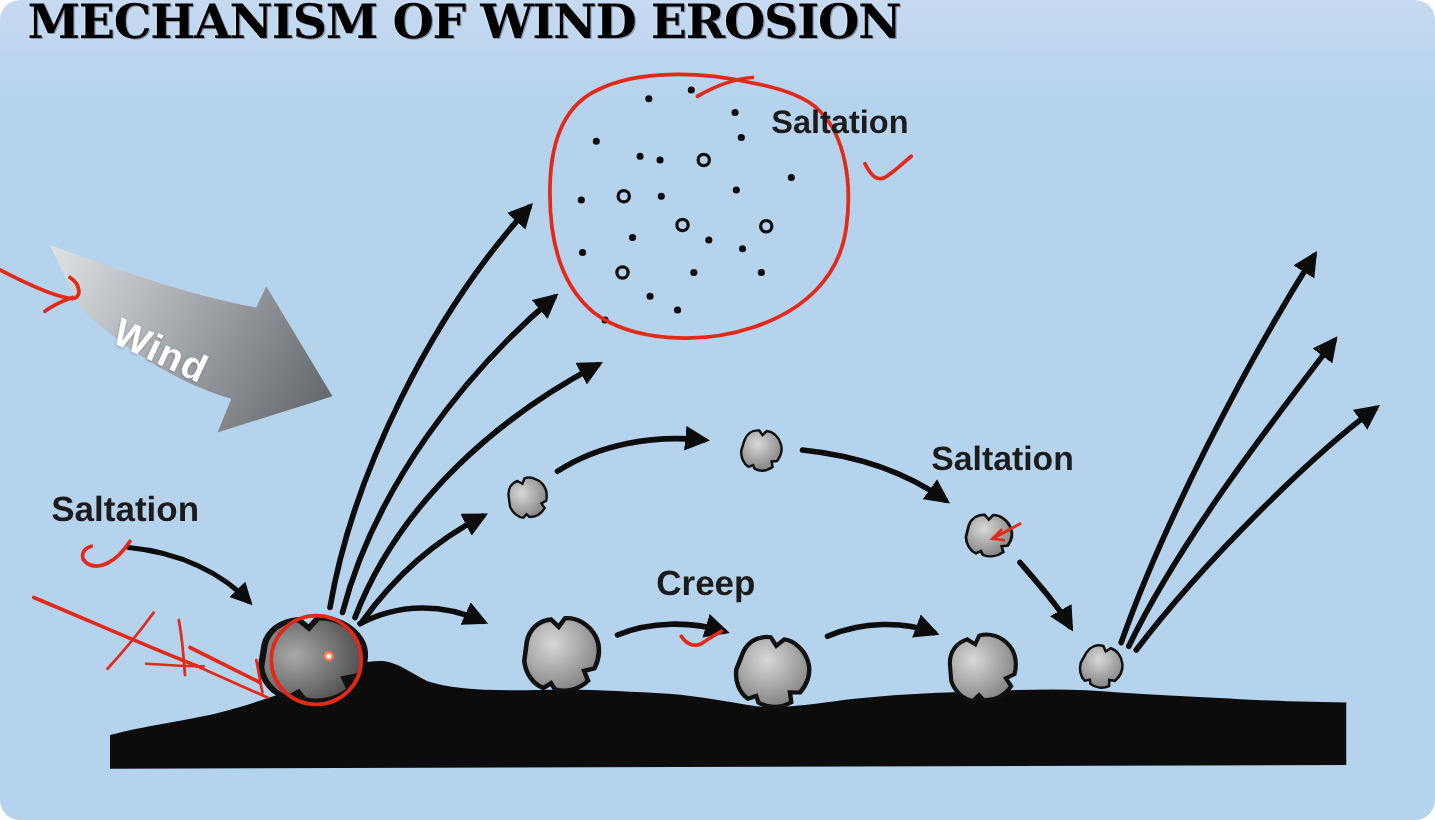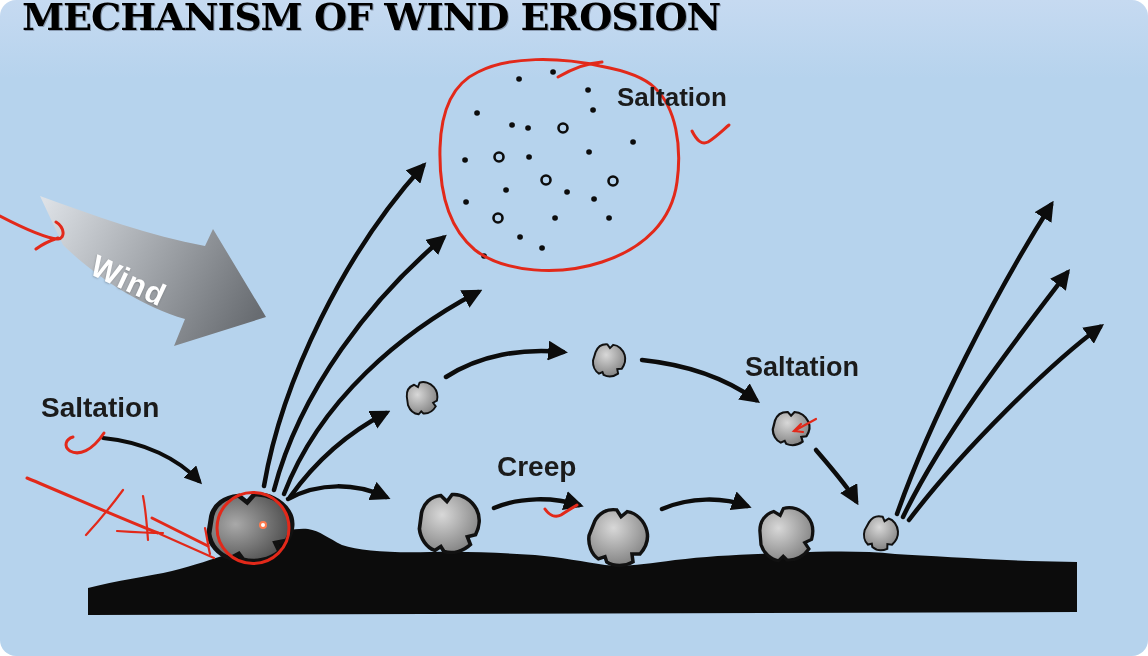--- a/index.html
+++ b/index.html
@@ -25,21 +25,21 @@
     letter-spacing:-1px;color:var(--title-color);
     text-shadow:1px 1px 0 rgba(90,100,120,.55), -1px 0 0 rgba(255,255,255,.25);
     white-space:nowrap;
   }
   .label{
     position:absolute;color:var(--label-color);font-weight:bold;white-space:nowrap;
   }
   .label-suspension{left:617px;top:82px;font-size:26px;}
   .label-saltation-left{left:41px;top:392px;font-size:28px;}
   .label-saltation-right{left:745px;top:352px;font-size:27px;}
-  .label-creep{left:497px;top:451px;font-size:28px;}
+  .label-creep{left:525px;top:451px;font-size:28px;}
   .label-wind{
     left:100px;top:248px;font-size:31px;color:var(--wind-text);
     transform:rotate(25deg);transform-origin:left top;letter-spacing:1px;
     text-shadow:0 1px 2px rgba(60,65,70,.35);
   }
   .ink{stroke:var(--ink);fill:none;stroke-width:4.5;stroke-linecap:round;}
   .ink-thin{stroke:var(--ink);fill:none;stroke-width:4;stroke-linecap:round;}
   .dots{stroke:var(--ink);fill:none;stroke-width:5.6;stroke-linecap:round;}
   .ring{fill:none;stroke:var(--ink);stroke-width:2.6;}
   .red{stroke:var(--annotation-red);fill:none;stroke-width:3;stroke-linecap:round;stroke-linejoin:round;}

